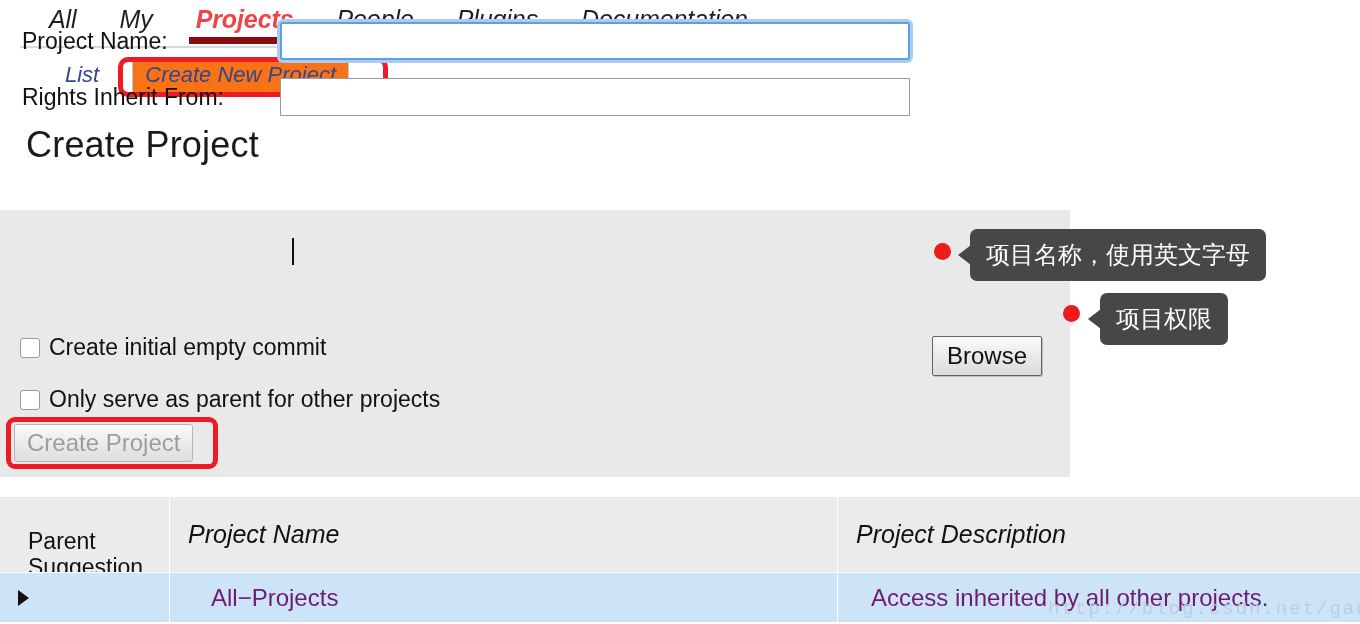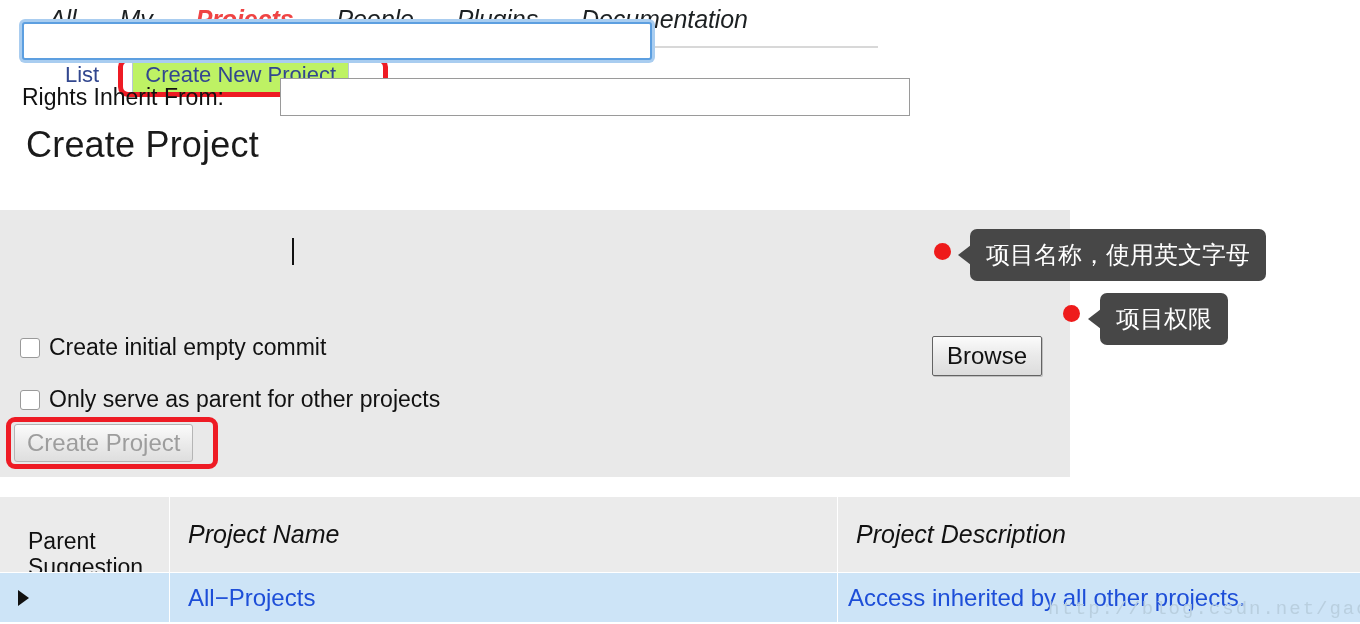--- a/index.html
+++ b/index.html
@@ -37,28 +37,28 @@
     background: #8c0a13;
   }
   .topnav-rule {
     position: absolute; left: 20px; top: 46px; width: 858px; height: 2px;
     background: #d8d8d8;
   }
 
   
   .subnav {
     position: absolute; left: 0; top: 52px; height: 46px;
-    display: flex; align-items: center; padding-left: 55px;
+    display: flex; align-items: center; padding-left: 55px; font-style: italic;
   }
   .subnav-item {
     font-size: 22px; color: #32478f;
     padding: 3px 10px; white-space: nowrap; cursor: pointer;
   }
   .subnav-item.selected {
-    background: #bef264;
+    background: #f97316;
     border: 1px solid #b9c7d6;
     border-radius: 2px;
     padding: 4px 12px;
     margin-left: 23px;
   }
   
   .anno-subtab {
     position: absolute; left: 118px; top: 57px;
     width: 270px; height: 40px;
     border: 5px solid #ee1b24;
@@ -201,21 +201,21 @@
   .th-parent {
     font-size: 23px; color: #111; line-height: 1.15;
     padding-left: 18px;
     margin-top: 39px;
   }
   .th-italic {
     font-size: 25px; color: #111; font-style: italic;
     padding-left: 8px;
     text-align: center;
   }
-  .td-text { font-size: 24px; color: #1d4ed8; }
+  .td-text { font-size: 24px; color: #701a75; margin-left: 23px; }
   .c-name .td-text { padding-left: 8px; }
   .c-desc .td-text { padding-left: 0px; }
   .tri {
     width: 0; height: 0;
     border-left: 11px solid #111;
     border-top: 8px solid transparent;
     border-bottom: 8px solid transparent;
     margin-left: 8px;
   }
 
@@ -250,20 +250,21 @@
     <div class="subnav-item">List</div>
     <div class="subnav-item selected">Create New Project</div>
   </div>
   <div class="anno-subtab"></div>
 
   <div class="page-title">Create Project</div>
 
   <div class="form-panel"></div>
 
   <div class="form-row row-name">
+    <div class="field-label lbl-name">Project Name:</div>
     <input class="text-input focused" type="text" value="" style="">
   </div>
   <div class="caret"></div>
 
   <div class="form-row row-rights">
     <div class="field-label lbl-rights">Rights Inherit From:</div>
     <input class="text-input" type="text" value="" style="">
   </div>
 
   <div class="browse-btn">Browse</div>

